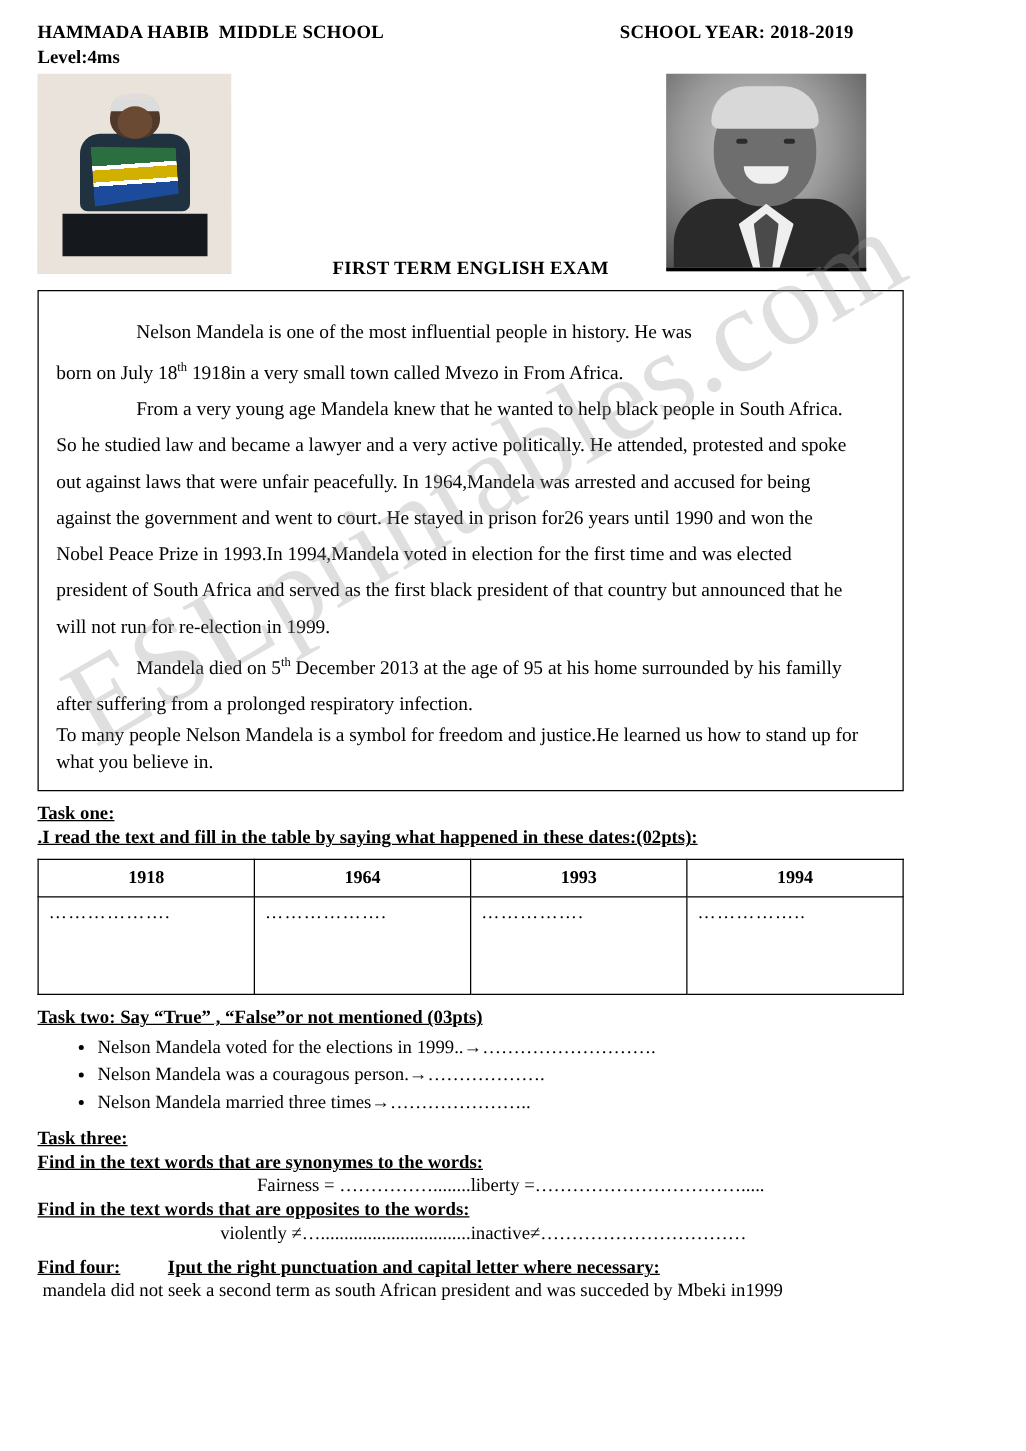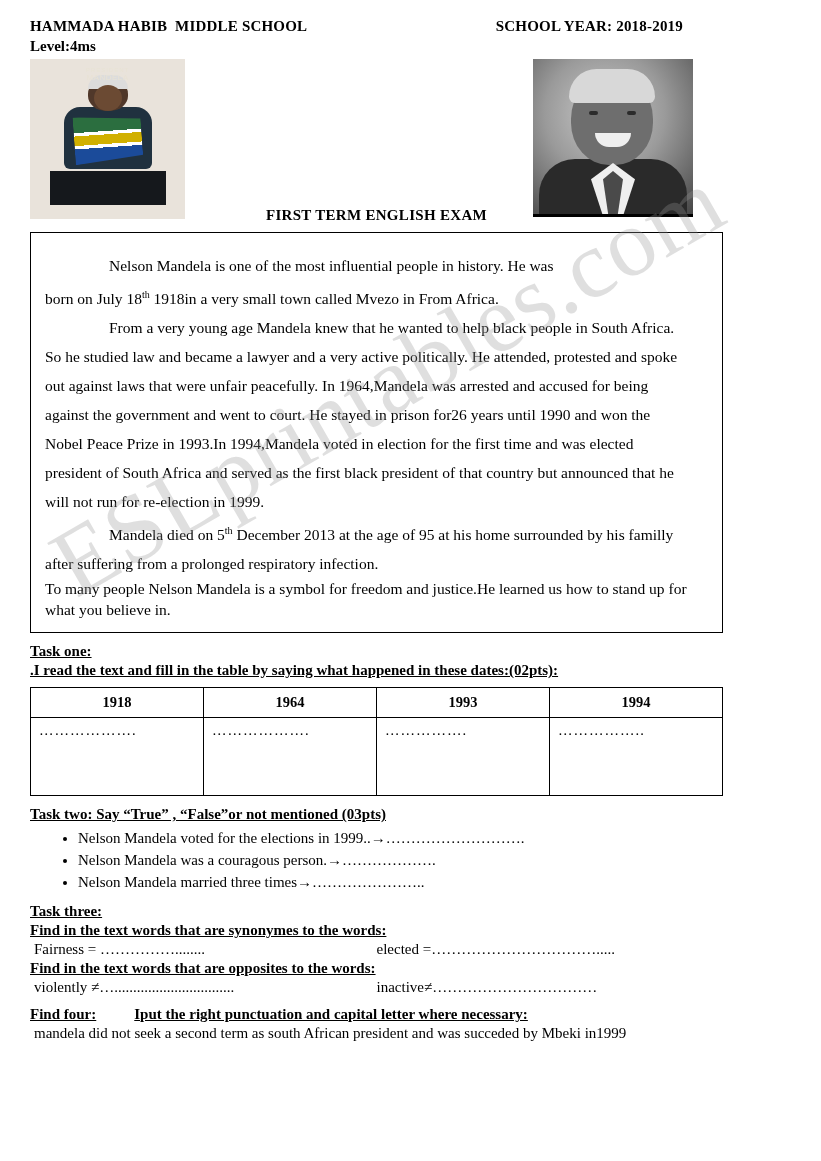--- a/index.html
+++ b/index.html
@@ -196,21 +196,21 @@
     font-size: 15px;
     line-height: 22px;
   }
   ul.bullets li { margin: 0; }
 
   .two-col {
     display: flex;
     font-size: 15px;
     margin-top: 2px;
   }
-  .two-col .c1 { width: 50%; padding-left: 4px; }
+  .two-col .c1 { width: 50%; padding-left: 4px; text-align: right; }
   .two-col .c2 { width: 50%; }
 
   .task-four-line {
     font-size: 15px;
     margin-top: 2px;
     padding-left: 4px;
   }
   .underline-bold { font-weight: bold; text-decoration: underline; }
   .tab { display: inline-block; width: 38px; }
 
@@ -320,21 +320,21 @@
   <ul class="bullets">
     <li>Nelson Mandela voted for the elections in 1999..→……………………….</li>
     <li>Nelson Mandela was a couragous person.→……………….</li>
     <li>Nelson Mandela married three times→…………………..</li>
   </ul>
 
   <div class="task-head">Task three:</div>
   <div class="task-sub"> Find in the text words that are synonymes to the words:</div>
   <div class="two-col">
     <div class="c1">Fairness = ……………........</div>
-    <div class="c2">elected =…………………………….....</div>
+    <div class="c2">liberty =…………………………….....</div>
   </div>
   <div class="task-sub">Find in the text words that are opposites to the words:</div>
   <div class="two-col">
     <div class="c1">violently ≠…................................</div>
     <div class="c2">inactive≠……………………………</div>
   </div>
 
   <div class="task-head" style="text-decoration:none;">
     <span class="underline-bold">Find four:</span><span class="tab"></span><span class="underline-bold">Iput the right punctuation and capital letter where necessary:</span>
   </div>

